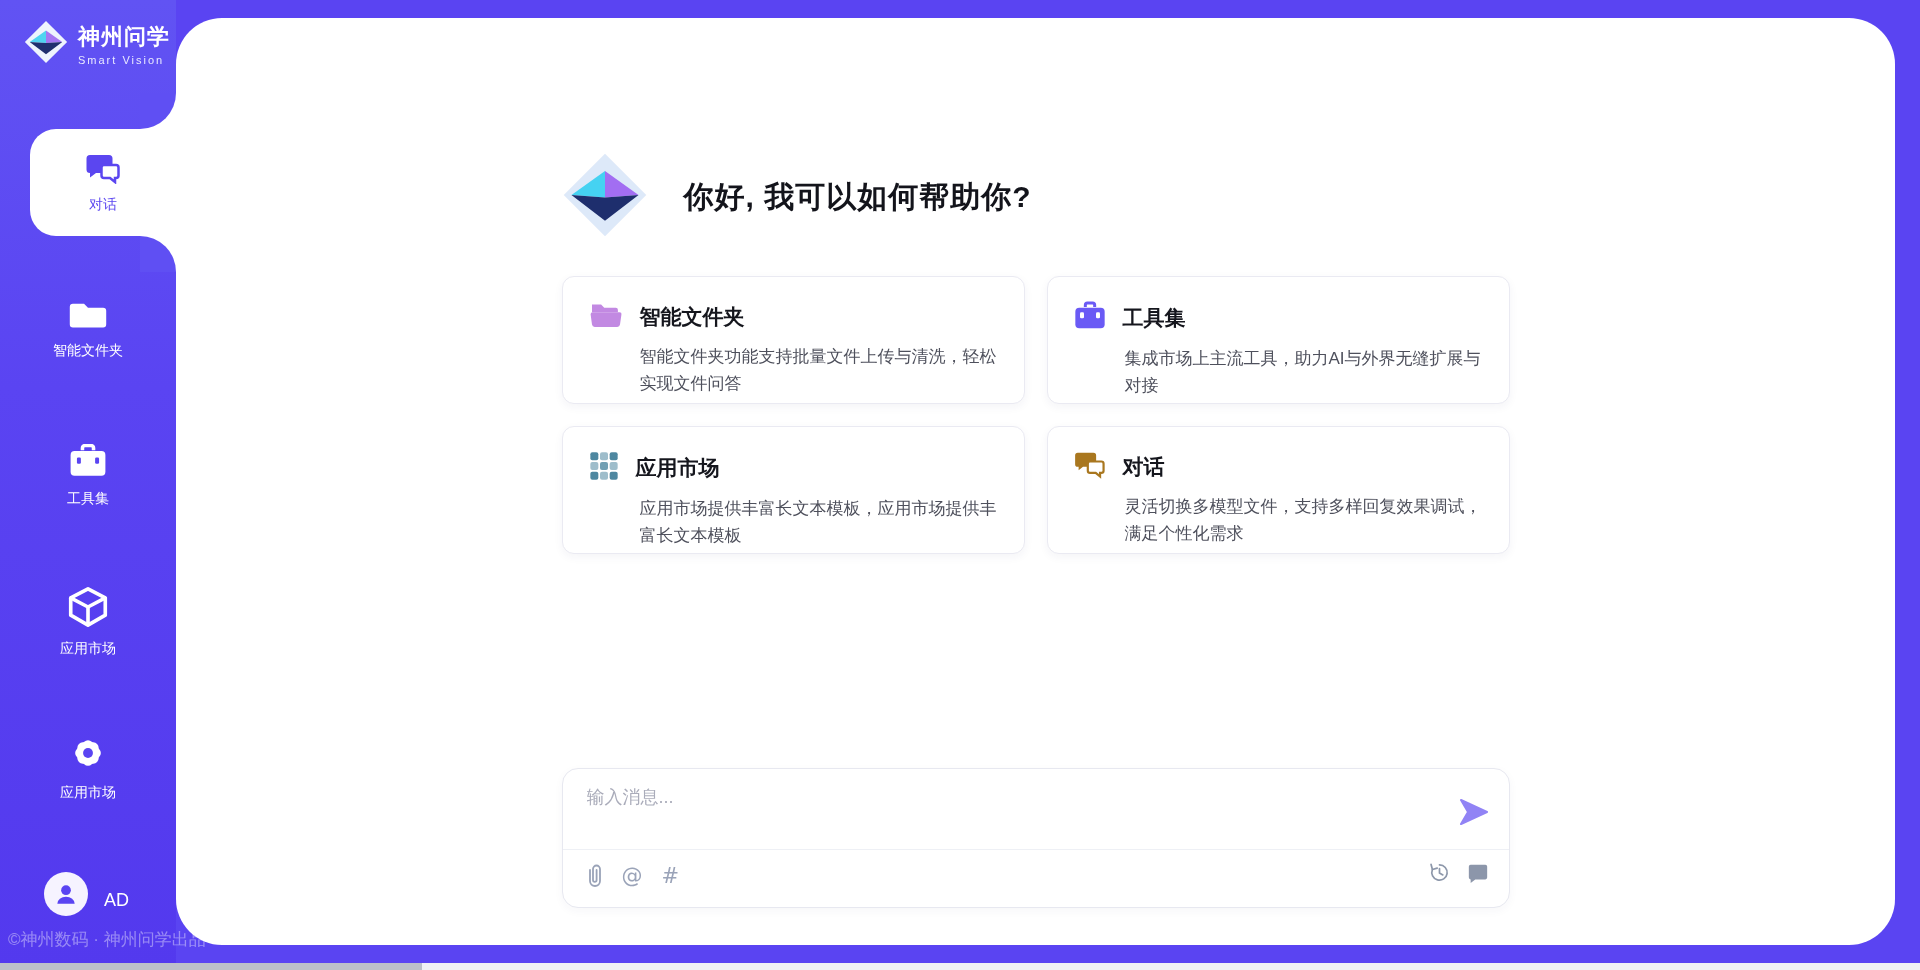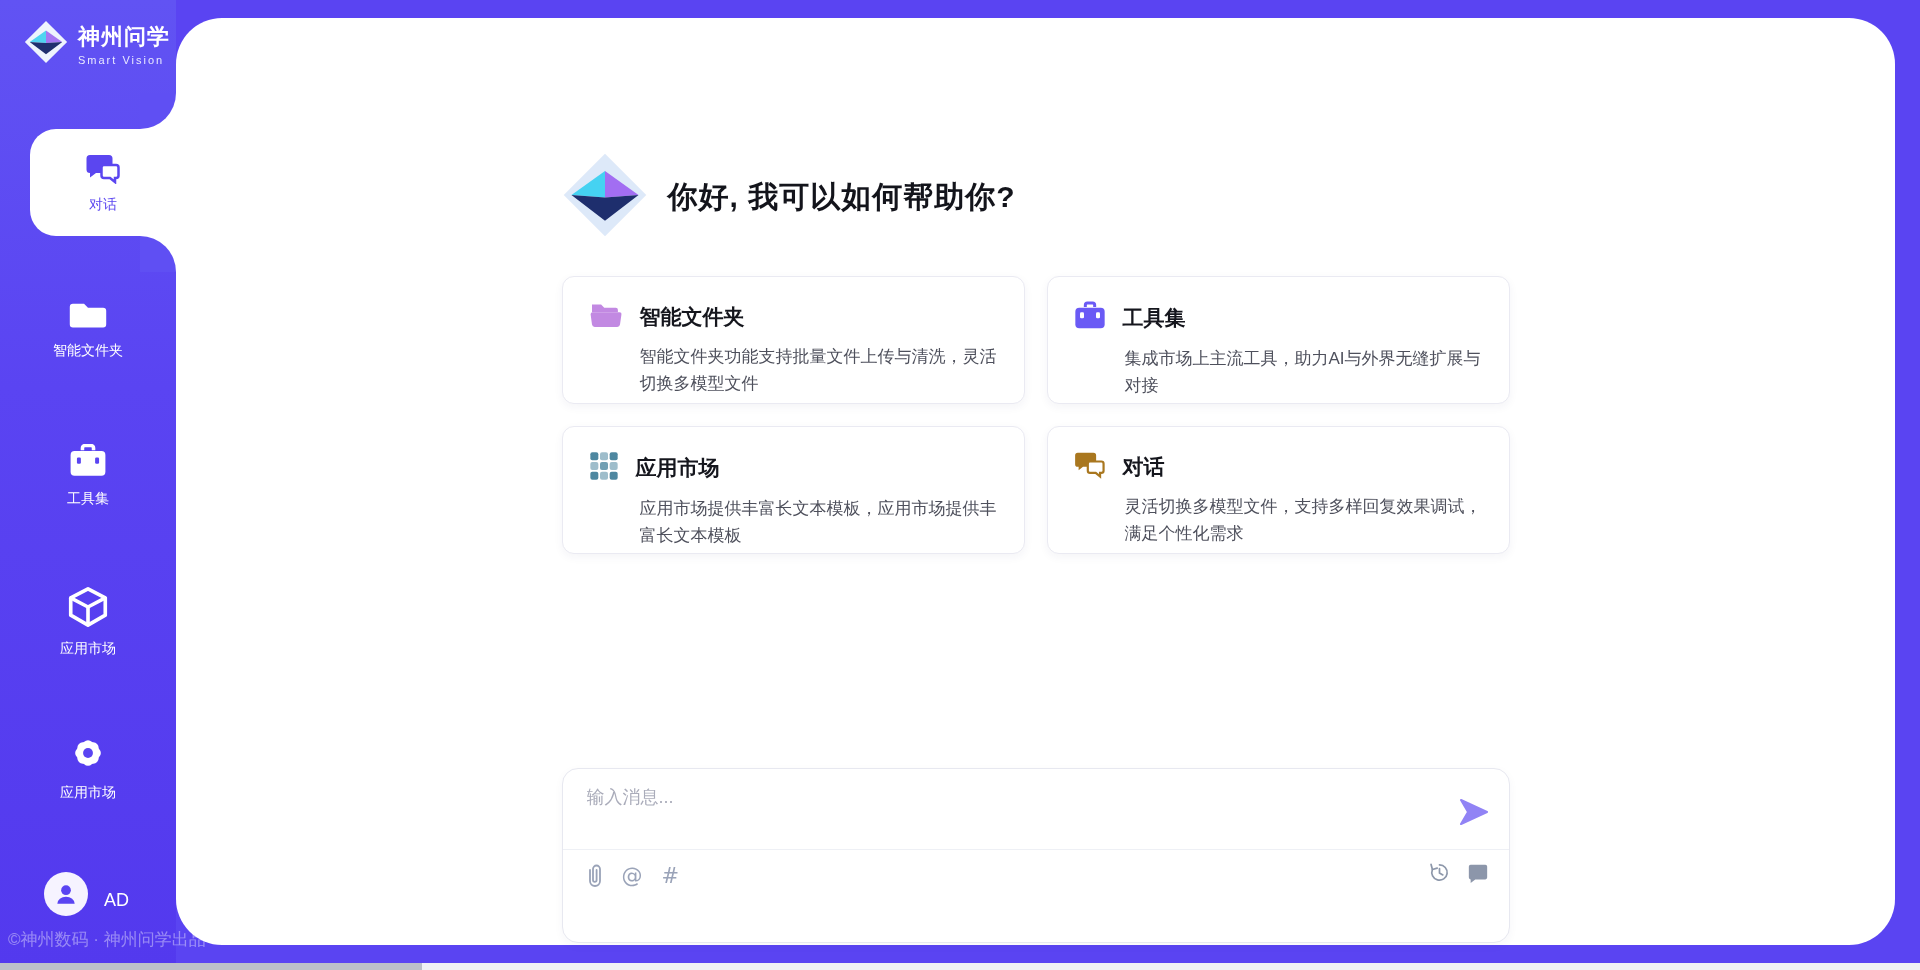--- a/index.html
+++ b/index.html
@@ -31,33 +31,33 @@
 
   .user-row { position:absolute; left:44px; top:872px; display:flex; align-items:center; gap:16px; cursor:pointer; }
   .avatar { width:44px; height:44px; border-radius:50%; background:#f6f3ff; display:flex; align-items:center; justify-content:center; }
   .user-name { color:#ffffff; font-size:18px;margin-top:12px; }
   .copyright { position:absolute; left:8px; top:928px; color:rgba(255,255,255,0.4); font-size:17px; white-space:nowrap; }
 
   
   .main-panel { position:absolute; left:176px; top:18px; width:1719px; height:927px; background:#ffffff; border-radius:46px; }
   .content-col { position:absolute; left:50%; transform:translateX(-50%); width:948px; height:100%; top:0; }
 
-  .greeting { position:absolute; top:134px; left:0; display:flex; align-items:center; gap:20px; }
+  .greeting { position:absolute; top:134px; left:0; display:flex; align-items:center; gap:36px; }
   .greeting-title { font-size:30px; font-weight:bold; color:#13141b; letter-spacing:1px; }
 
   .cards { position:absolute; top:258px; left:0; width:948px; display:grid; grid-template-columns:1fr 1fr; gap:22px; }
   .card { background:#fff; border:1px solid #eaeaf2; border-radius:12px; box-shadow:0 3px 10px rgba(40,45,90,0.05); padding:24px 26px 20px 26px; height:128px; cursor:pointer; }
   .card-head { display:flex; align-items:center; gap:17px; }
   .card-title { font-size:21px; font-weight:bold; color:#15161d; }
   .card-desc { margin:10px 0 0 51px; font-size:17px; line-height:27px; color:#4e505c; }
 
   .model-pill { position:absolute; top:698px; left:3px; display:flex; align-items:center; gap:11px; background:#f4f4fa; border-radius:22px; height:43px; padding:0 20px 0 14px; cursor:pointer; }
   .model-name { font-size:18px; color:#2c2d38; }
 
-  .composer { position:absolute; top:750px; left:0; width:948px; height:175px; border:1px solid #e7e8f0; border-radius:16px; background:#fff; box-shadow:0 3px 10px rgba(40,45,90,0.04); }
+  .composer { position:absolute; top:750px; left:0; width:948px; height:140px; border:1px solid #e7e8f0; border-radius:16px; background:#fff; box-shadow:0 3px 10px rgba(40,45,90,0.04); }
   .composer textarea { position:absolute; left:24px; top:16px; width:840px; height:60px; border:none; outline:none; resize:none; font-family:inherit; font-size:18px; color:#33343f; background:transparent; }
   .composer textarea::placeholder { color:#aaacba; }
   .send-btn { position:absolute; right:20px; top:30px; width:30px; height:26px; cursor:pointer; }
   .composer-divider { position:absolute; left:0; right:0; top:80px; height:1px; background:#eef0f5; }
   .composer-toolbar { position:absolute; left:24px; top:92px; display:flex; align-items:center; gap:19px; }
   .composer-right { position:absolute; right:20px; top:92px; display:flex; align-items:center; gap:16px; }
   .tb-icon { color:#9aa3b8; font-size:21px; line-height:30px; cursor:pointer; display:flex; align-items:center; }
   .glyph { font-family:"DejaVu Sans",sans-serif; }
 
   
@@ -174,21 +174,21 @@
       <div class="card">
         <div class="card-head">
           <span>
             <svg width="34" height="28" viewBox="0 0 96 80">
               <path d="M8 10 h26 l9 9 h33 a6 6 0 0 1 6 6 v7 H8 z" fill="#c289e2"></path>
               <path d="M4 38 a6 6 0 0 1 6 -6 h76 a6 6 0 0 1 6 7 l-4 28 a8 8 0 0 1 -8 7 H16 a8 8 0 0 1 -8 -7 z" fill="#c289e2"></path>
             </svg>
           </span>
           <span class="card-title">智能文件夹</span>
         </div>
-        <div class="card-desc">智能文件夹功能支持批量文件上传与清洗，灵活切换多模型文件</div>
+        <div class="card-desc">智能文件夹功能支持批量文件上传与清洗，轻松实现文件问答</div>
       </div>
 
       <div class="card">
         <div class="card-head">
           <span>
             <svg width="32" height="30" viewBox="0 0 96 86">
               <path d="M34 16 v-6 a6 6 0 0 1 6 -6 h16 a6 6 0 0 1 6 6 v6" fill="none" stroke="#6a5af5" stroke-width="9"></path>
               <rect x="4" y="18" width="88" height="62" rx="12" fill="#6a5af5"></rect>
               <rect x="18" y="32" width="12" height="18" rx="4" fill="#ffffff"></rect>
               <rect x="66" y="32" width="12" height="18" rx="4" fill="#ffffff"></rect>

